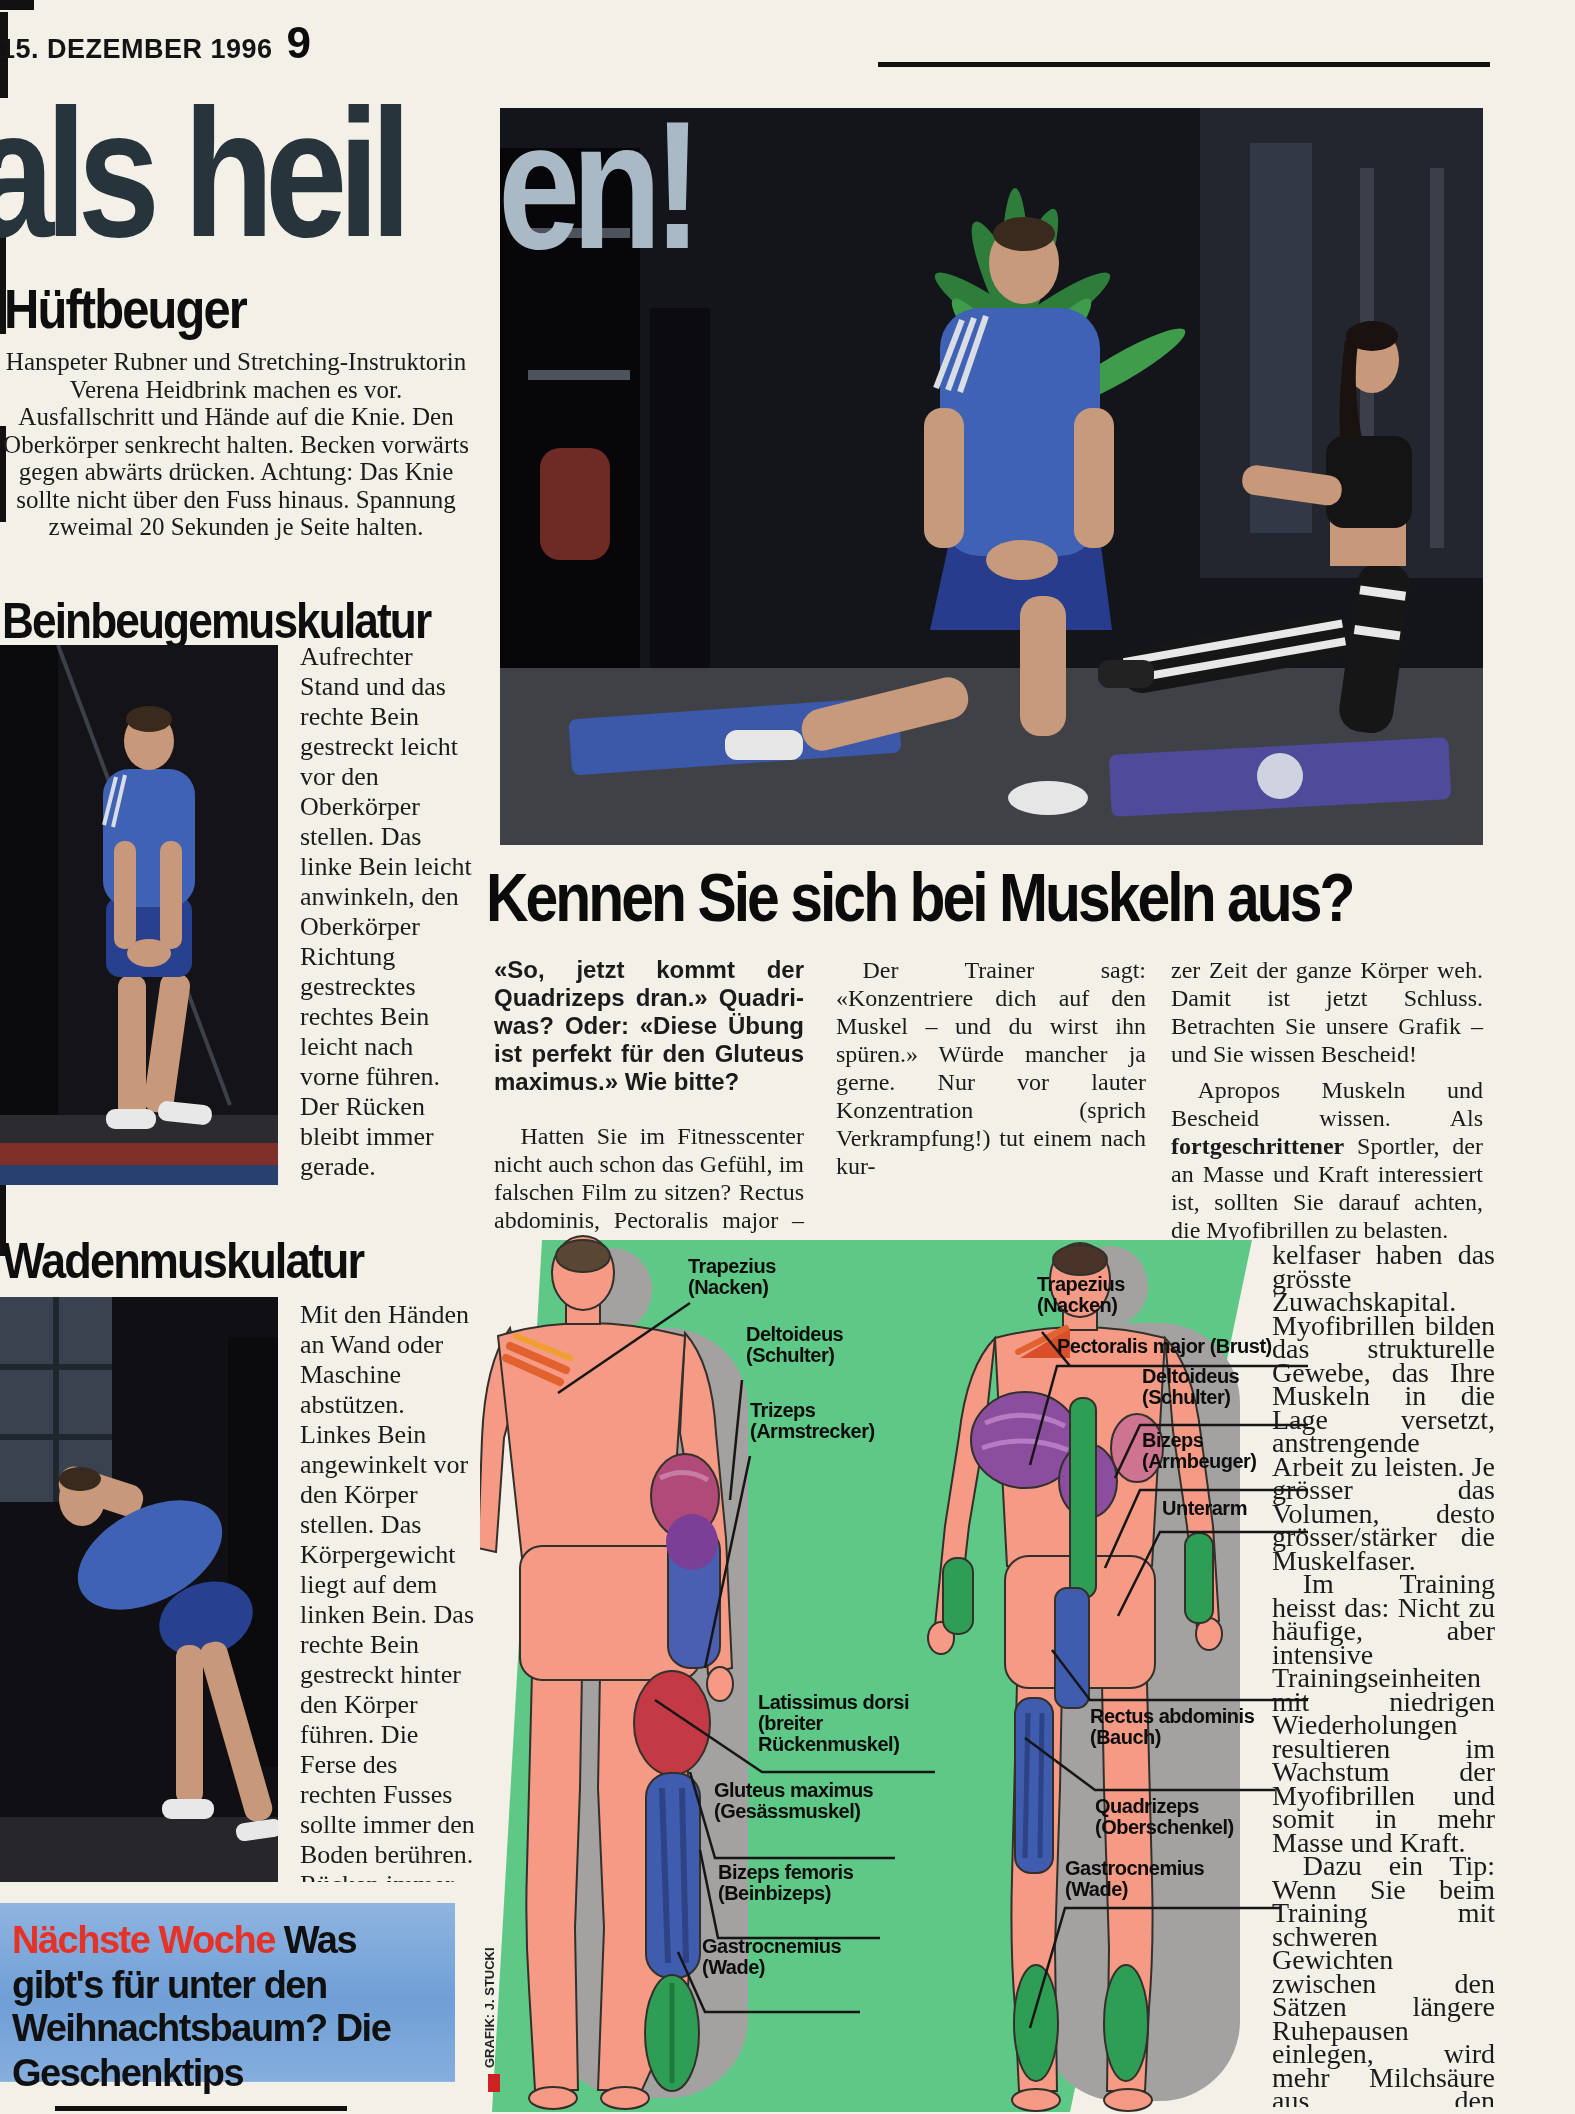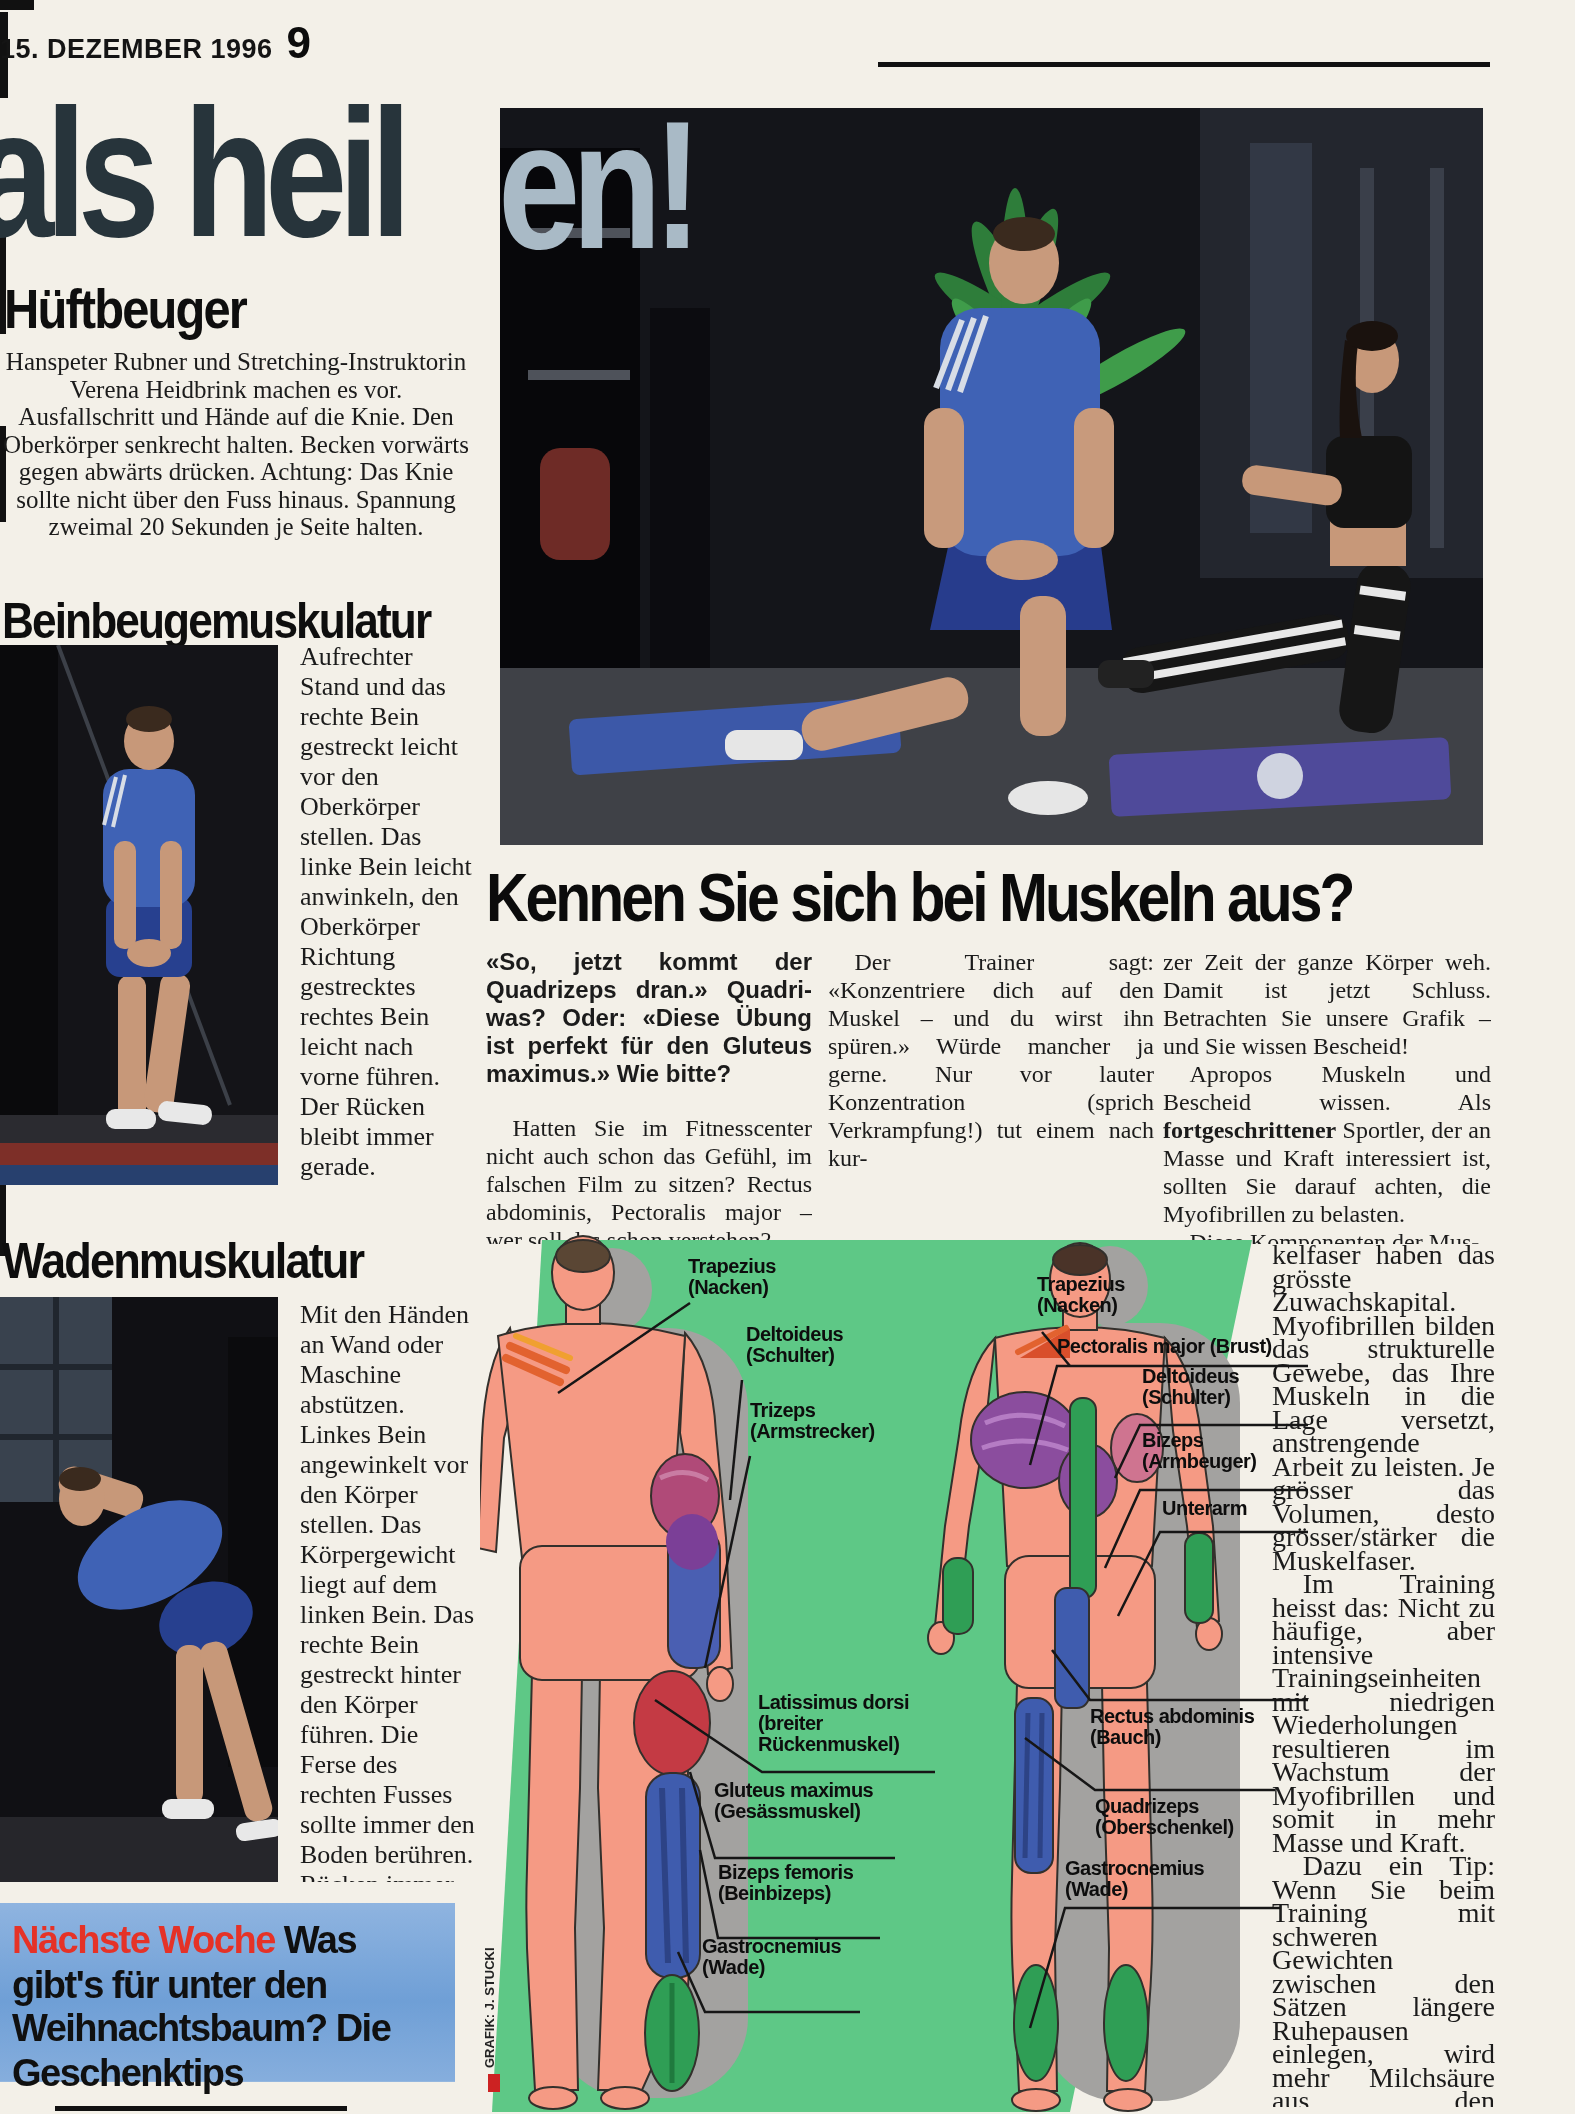--- a/index.html
+++ b/index.html
@@ -42,21 +42,21 @@
      background:linear-gradient(180deg,#8fb4e0 0%,#6f9fd6 55%,#86aedd 100%);
      padding:14px 10px 0 12px;box-sizing:border-box;
      font-family:"Liberation Sans",sans-serif;font-weight:bold;font-size:38px;
      line-height:1.12;letter-spacing:-1.5px;color:#101010;transform:scaleY(1.04);transform-origin:top;}
   .promo .hl{color:#e53227;}
   
   .art-head{left:486px;top:858px;width:1010px;font-family:"Liberation Sans",sans-serif;
      font-weight:bold;font-size:60px;letter-spacing:-3px;color:#0b0b0b;
      transform:scale(.98,1.15);transform-origin:left top;white-space:nowrap;}
   .col{font-size:24px;line-height:28px;text-align:justify;overflow:hidden;}
-  .col p{margin:0;}
+  .col p{margin:8px;}
   .col p.ind{text-indent:1.1em;}
   .col1{left:486px;top:948px;width:326px;height:296px;}
   .col2{left:828px;top:948px;width:326px;height:296px;}
   .col3{left:1163px;top:948px;width:328px;height:296px;}
   .lead{font-family:"Liberation Sans",sans-serif;font-weight:bold;font-size:24px;
         line-height:28px;margin-bottom:26px !important;}
   .bold-inline{font-weight:bold;}
   .col4{left:1272px;top:1243px;width:223px;height:864px;font-size:28px;line-height:23.5px;
         text-align:justify;overflow:hidden;}
   .col4 p{margin:0;}

